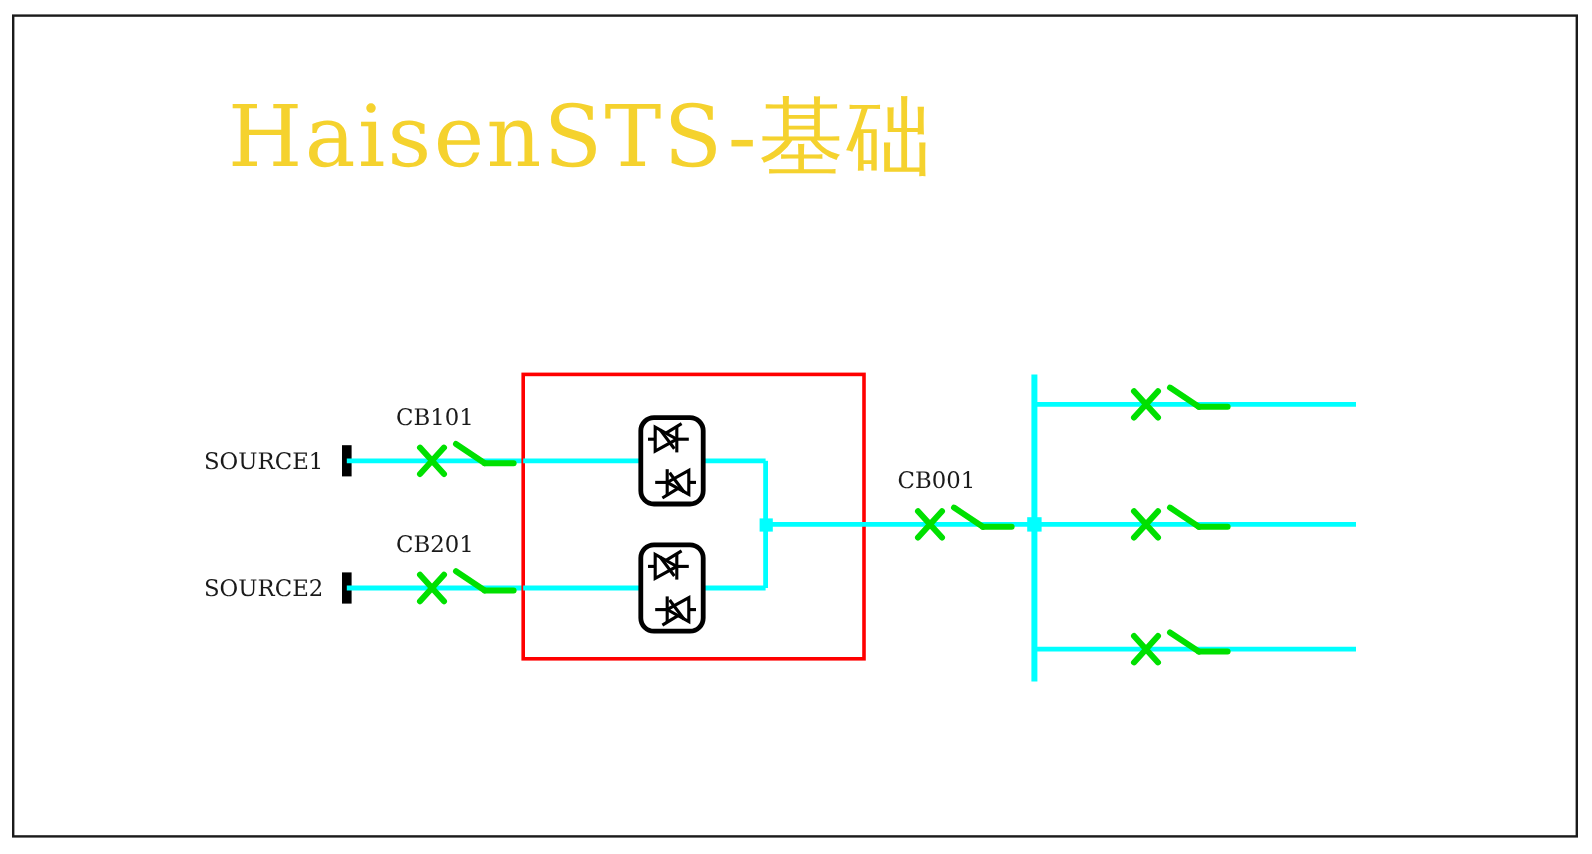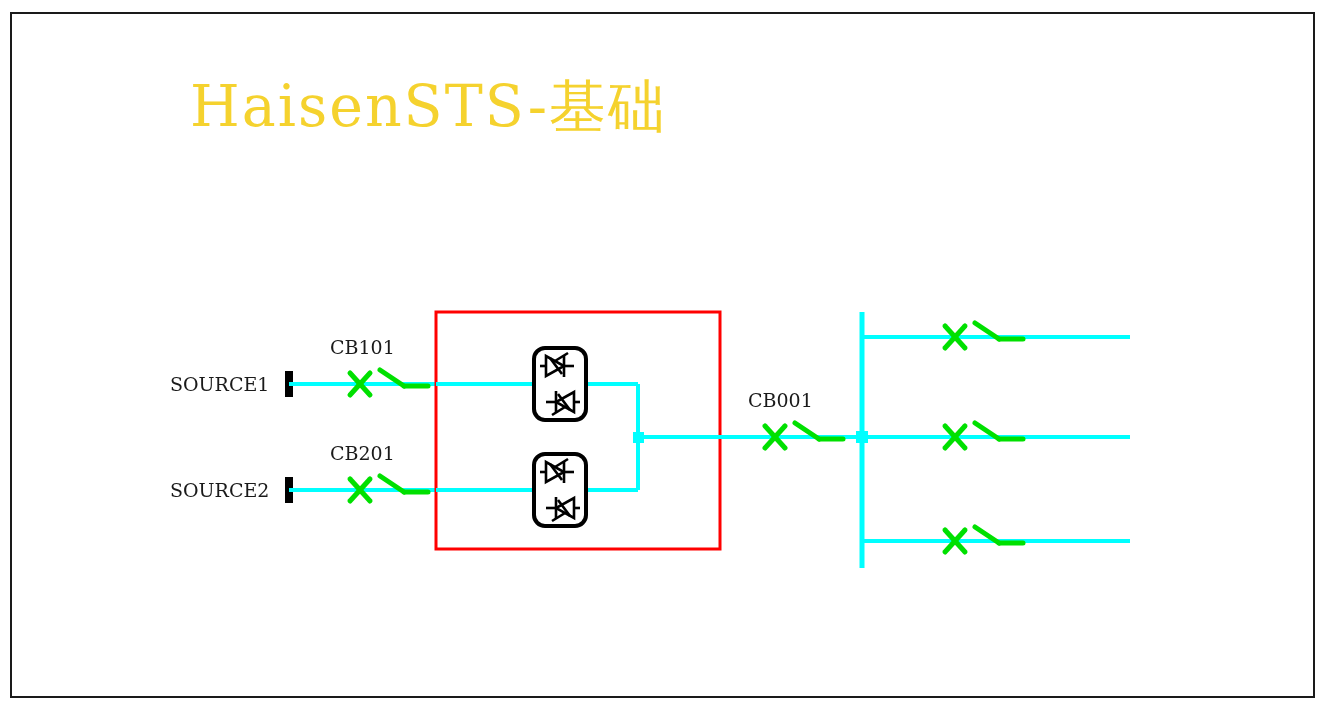--- a/index.html
+++ b/index.html
@@ -23,21 +23,21 @@
     height: 686px;
     border: 2px solid #1a1a1a;
     box-sizing: border-box;
     background: #ffffff;
   }
   #diagram-title {
     position: absolute;
     left: 190px;
     top: 78px;
     font-family: "DejaVu Serif", serif;
-    font-size: 57px;
+    font-size: 71px;
     line-height: 1.0;
     letter-spacing: 2px;
     color: #f5d22e;
     white-space: nowrap;
     user-select: none;
   }
   #sld-svg {
     position: absolute;
     left: 0;
     top: 0;

